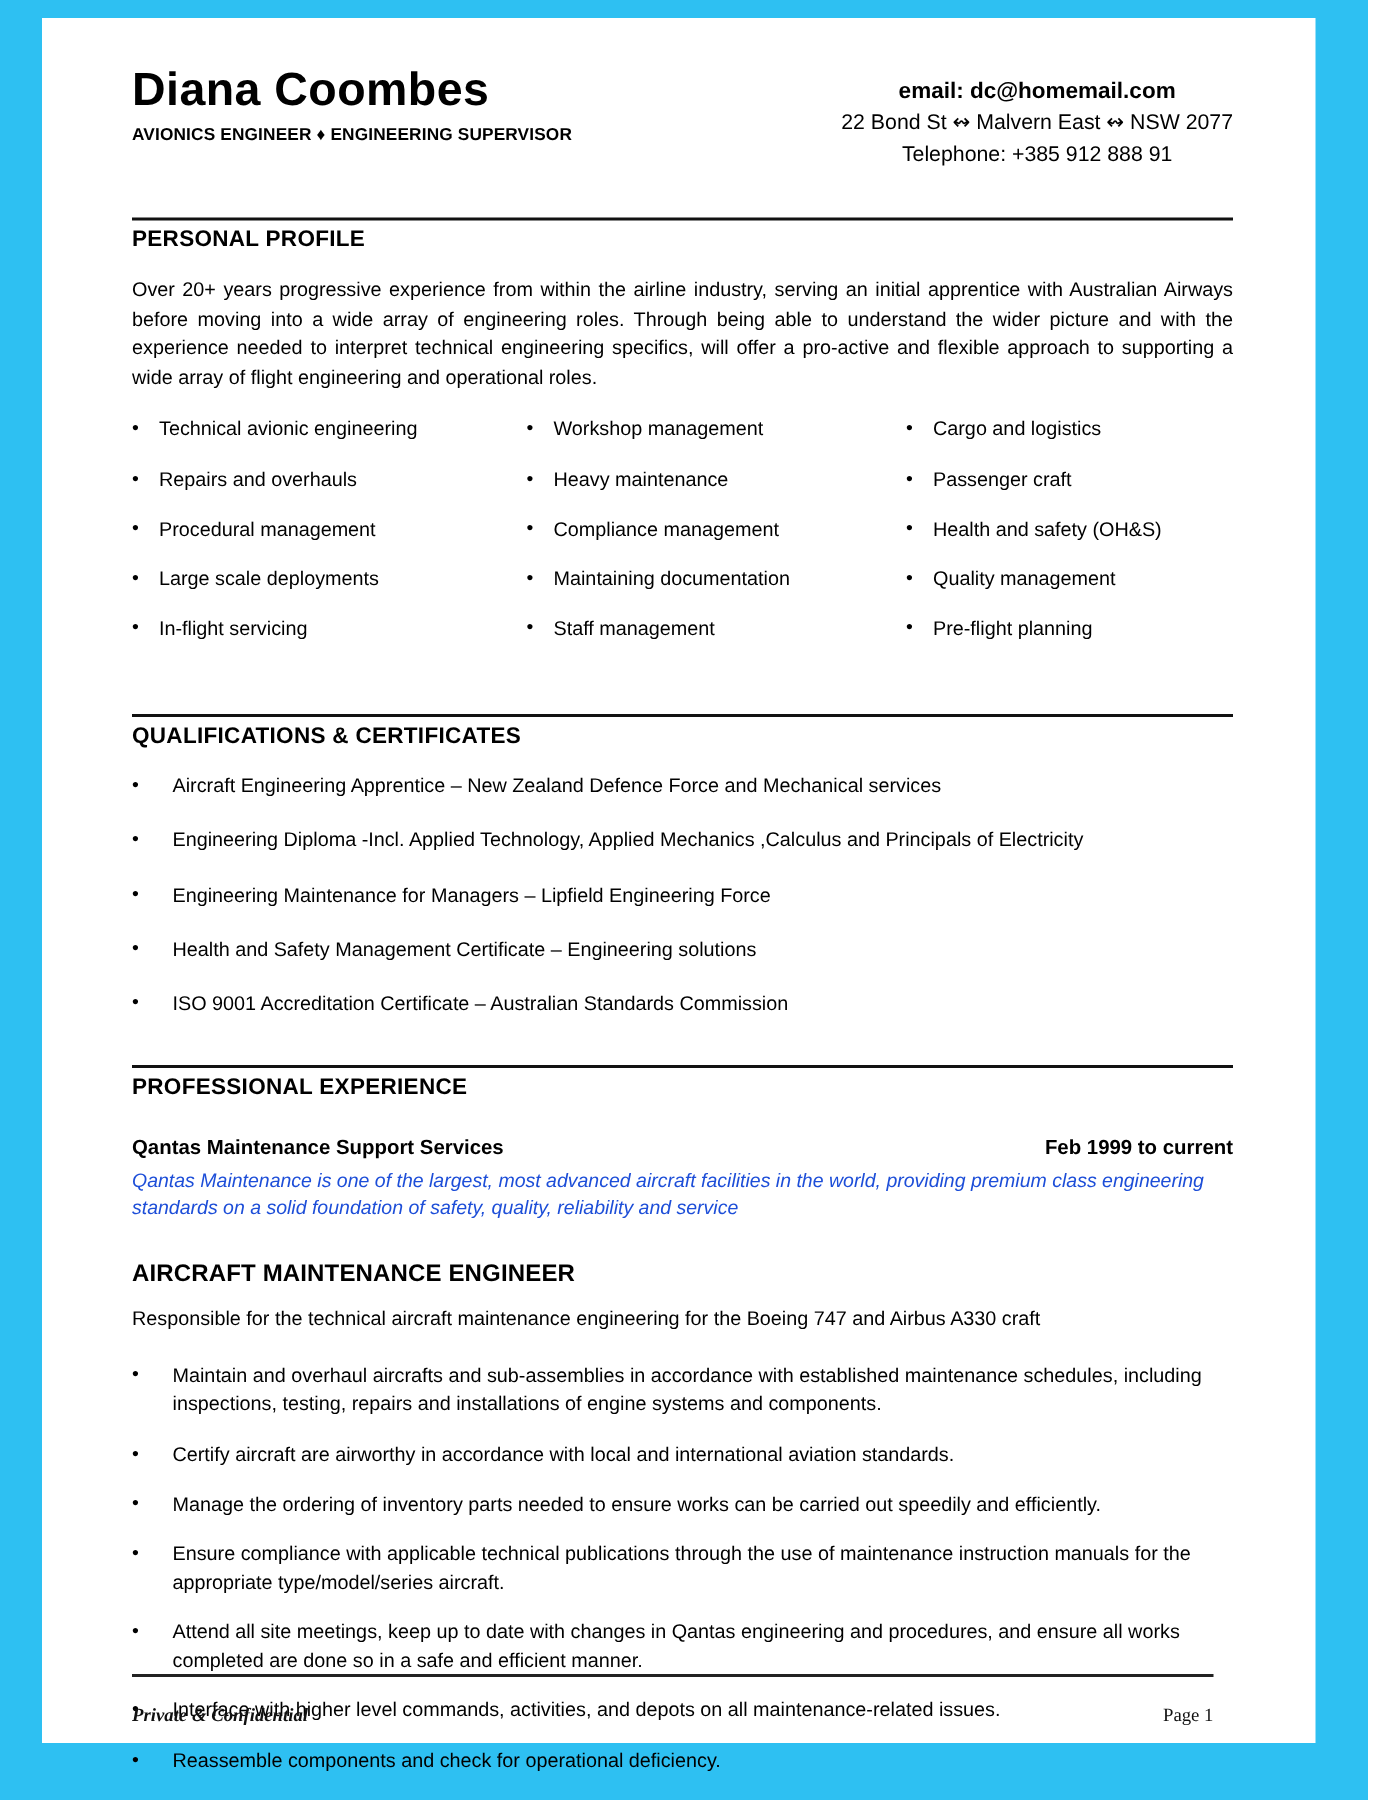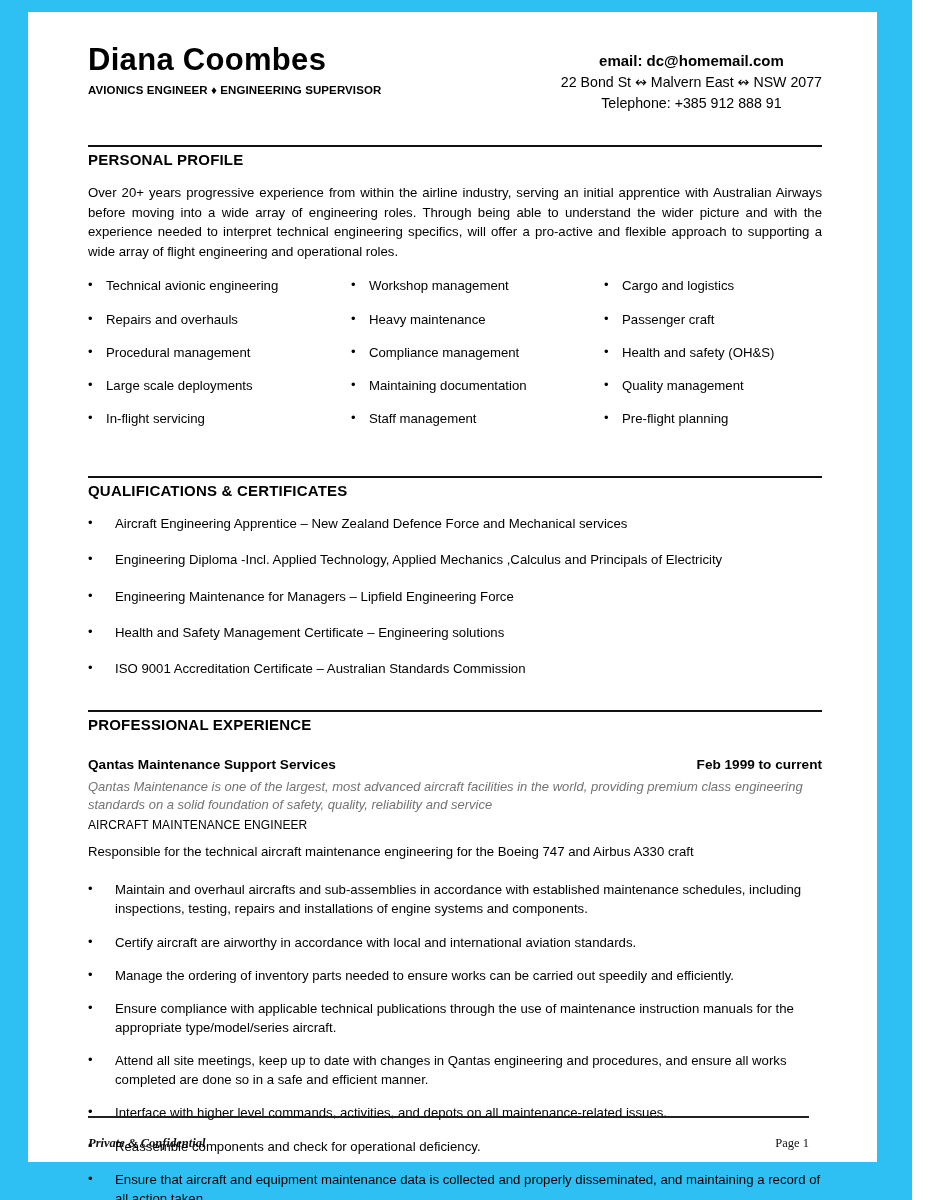--- a/index.html
+++ b/index.html
@@ -164,29 +164,29 @@
   }
   .job-date {
     font-size: 13.6px;
     font-weight: bold;
     color: #000;
     white-space: nowrap;
   }
   .job-desc {
     font-size: 13px;
     font-style: italic;
-    color: #737373;
+    color: #1d4ed8;
     line-height: 1.42;
     margin-top: 6px;
   }
   .role {
-    font-size: 12px;
-    font-weight: normal;
-    color: #000;
-    margin-top: 3px;
+    font-size: 16px;
+    font-weight: bold;
+    color: #000;
+    margin-top: 26px;
     letter-spacing: 0.1px;
   }
   .role-sub {
     font-size: 13.2px;
     color: #000;
     margin-top: 11px;
     line-height: 1.4;
   }
 
   

